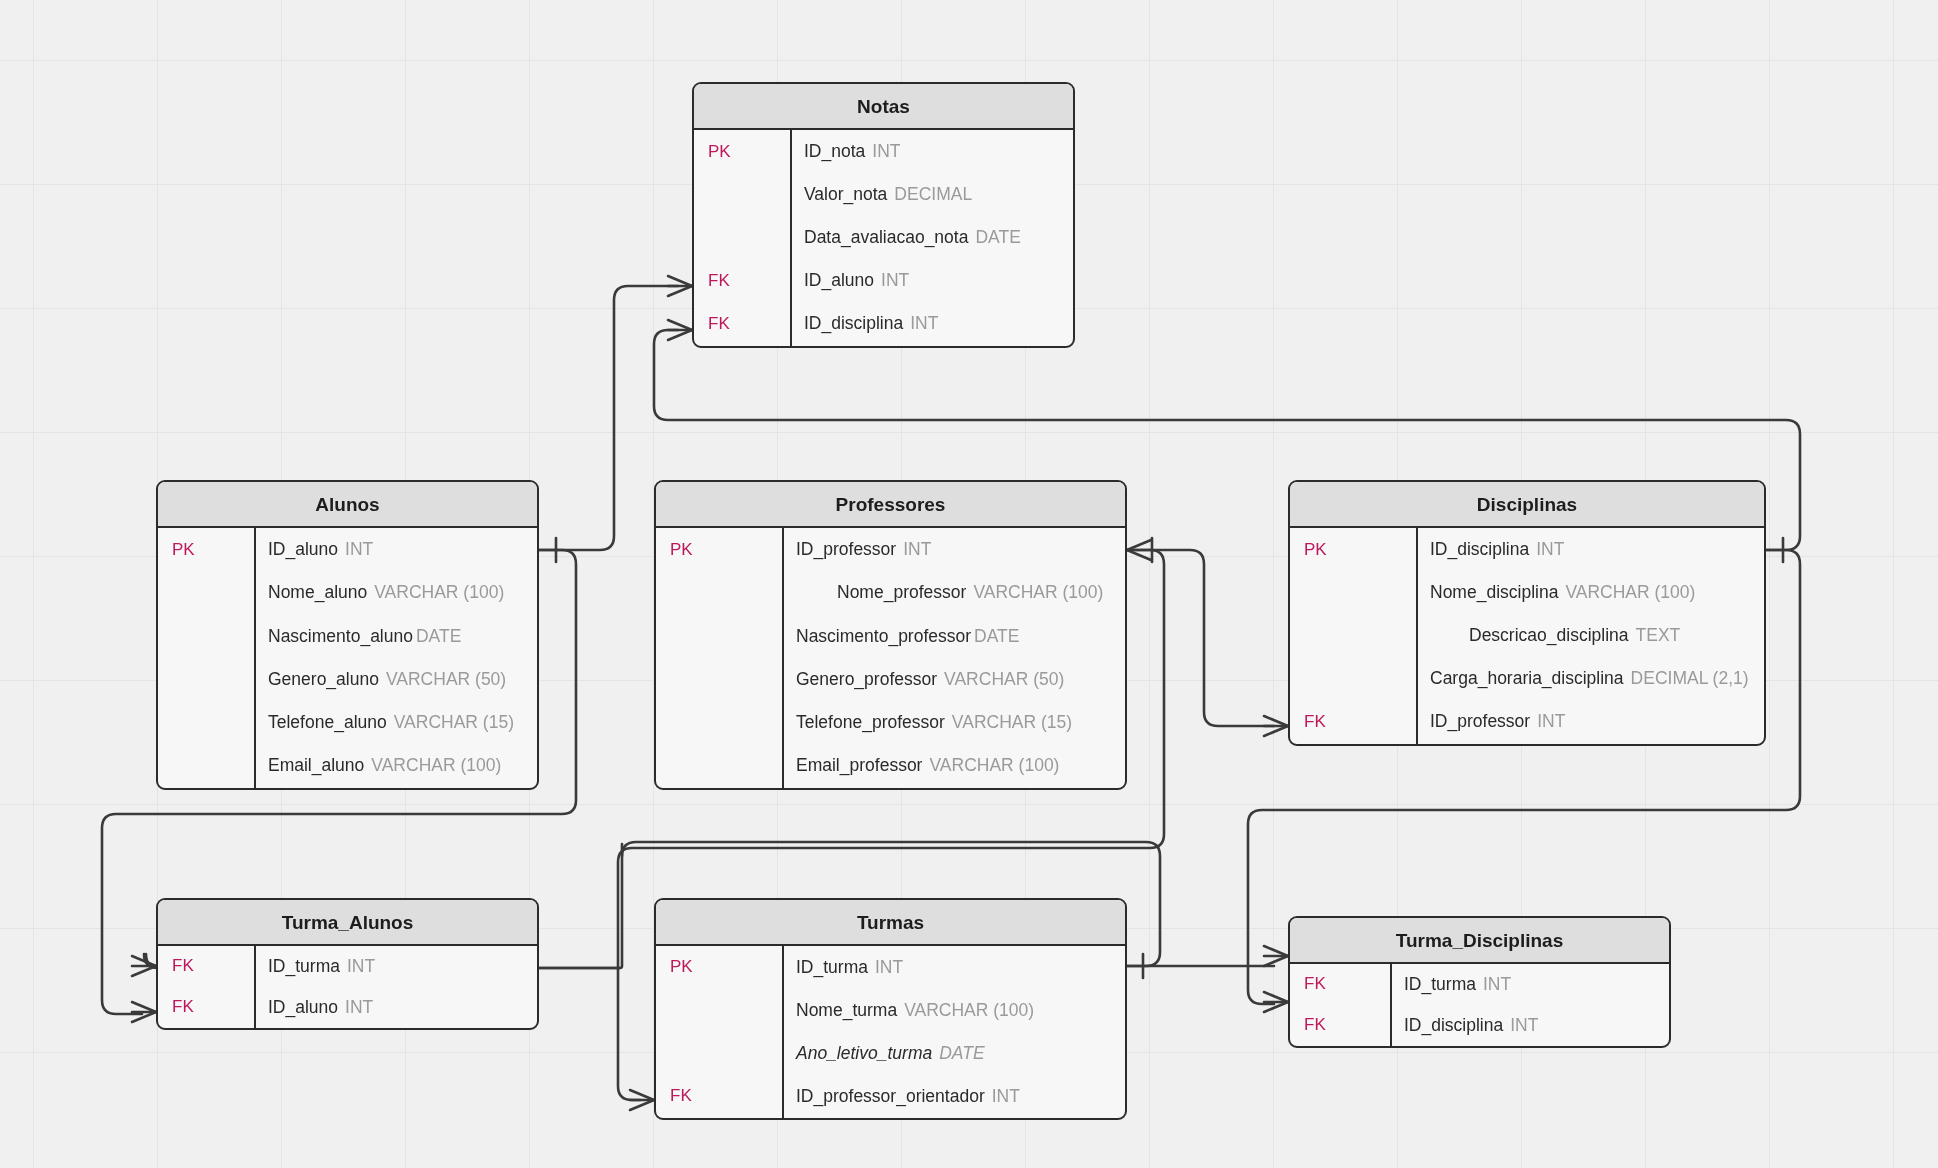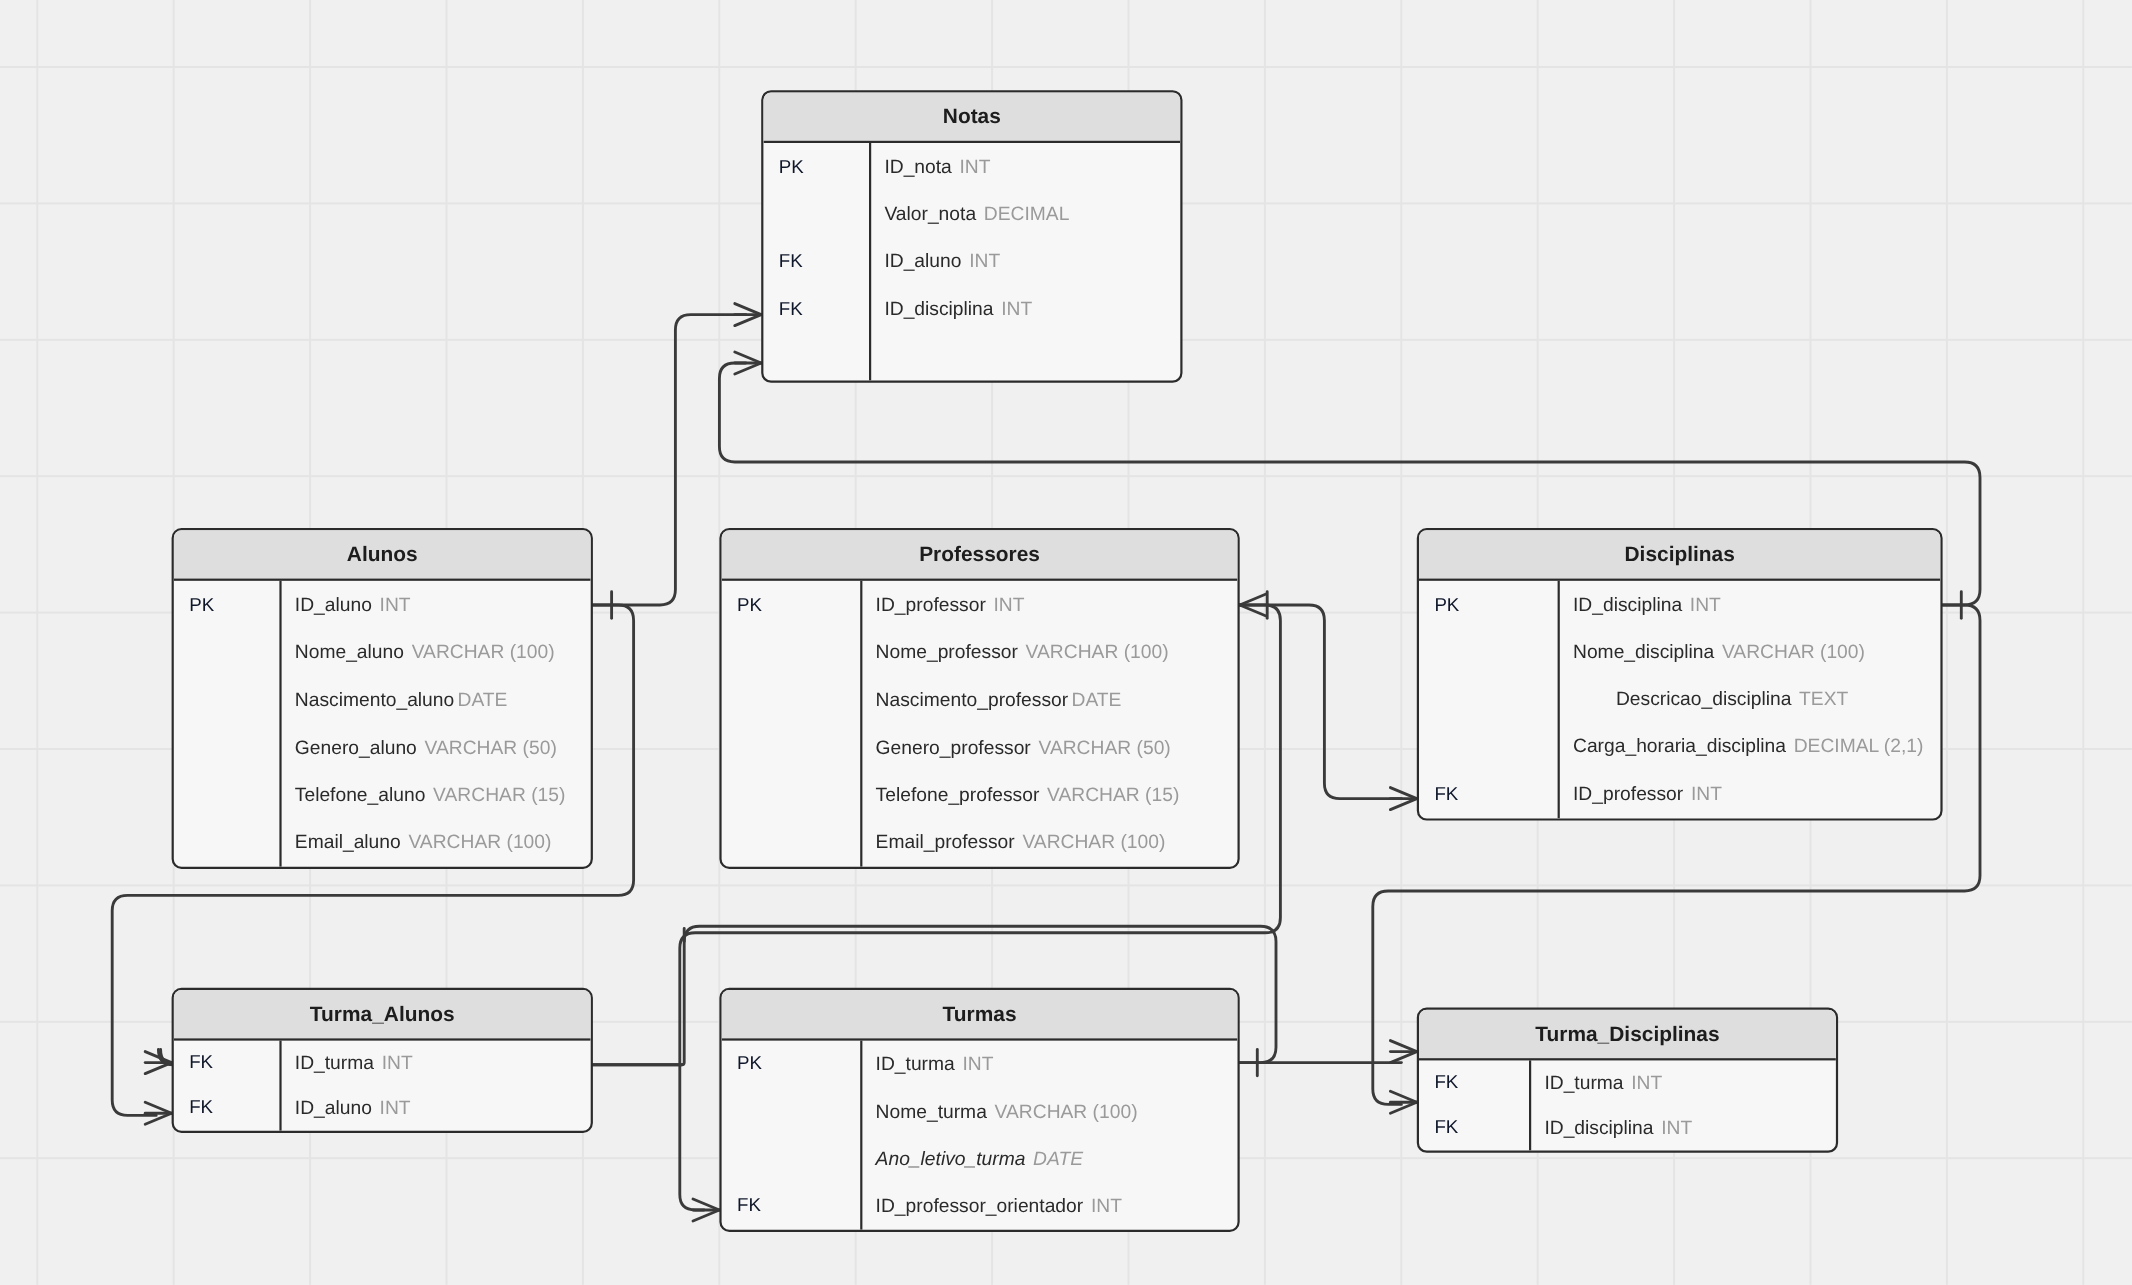--- a/index.html
+++ b/index.html
@@ -75,21 +75,21 @@
 
   .attr-row {
     display: flex;
     align-items: center;
     box-sizing: border-box;
   }
 
   .attr-key {
     flex: 0 0 auto;
     font-size: 17px;
-    color: #0f172a;
+    color: #be185d;
     padding-left: 14px;
     box-sizing: border-box;
     white-space: nowrap;
   }
 
   .attr-main {
     flex: 1 1 auto;
     padding-left: 14px;
     box-sizing: border-box;
     white-space: nowrap;
@@ -200,20 +200,24 @@
           <div class="key-divider" style="left: 96px;"></div>
           <div class="attr-row" style="height: 43.12px;">
             <div class="attr-key" style="width: 96px;">PK</div>
             <div class="attr-main"><span>ID_nota</span><span class="sp"></span><span class="attr-type">INT</span></div>
           </div>
           <div class="attr-row" style="height: 43.12px;">
             <div class="attr-key" style="width: 96px;"></div>
             <div class="attr-main"><span>Valor_nota</span><span class="sp"></span><span class="attr-type">DECIMAL</span></div>
           </div>
           <div class="attr-row" style="height: 43.12px;">
+            <div class="attr-key" style="width: 96px;"></div>
+            <div class="attr-main"><span>Data_avaliacao_nota</span><span class="sp"></span><span class="attr-type">DATE</span></div>
+          </div>
+          <div class="attr-row" style="height: 43.12px;">
             <div class="attr-key" style="width: 96px;">FK</div>
             <div class="attr-main"><span>ID_aluno</span><span class="sp"></span><span class="attr-type">INT</span></div>
           </div>
           <div class="attr-row" style="height: 43.12px;">
             <div class="attr-key" style="width: 96px;">FK</div>
             <div class="attr-main"><span>ID_disciplina</span><span class="sp"></span><span class="attr-type">INT</span></div>
           </div>
         </div>
       </div>
       <div class="entity" style="left: 156px; top: 480px; width: 383px; height: 310px;">
@@ -247,21 +251,21 @@
         </div>
       </div>
       <div class="entity" style="left: 654px; top: 480px; width: 473px; height: 310px;">
         <div class="entity-header" style="height: 46px;">Professores</div>
         <div class="entity-body" style="height: 259.6px;">
           <div class="key-divider" style="left: 126px;"></div>
           <div class="attr-row" style="height: 43.2667px;">
             <div class="attr-key" style="width: 126px;">PK</div>
             <div class="attr-main"><span>ID_professor</span><span class="sp"></span><span class="attr-type">INT</span></div>
           </div>
-          <div class="attr-row" style="height: 43.2667px;">
+          <div class="attr-row" style="height: 43.2667px; margin-left: 41px;">
             <div class="attr-key" style="width: 126px;"></div>
             <div class="attr-main"><span>Nome_professor</span><span class="sp"></span><span class="attr-type">VARCHAR (100)</span></div>
           </div>
           <div class="attr-row" style="height: 43.2667px;">
             <div class="attr-key" style="width: 126px;"></div>
             <div class="attr-main"><span>Nascimento_professor</span><span class="sp-tight"></span><span class="attr-type">DATE</span></div>
           </div>
           <div class="attr-row" style="height: 43.2667px;">
             <div class="attr-key" style="width: 126px;"></div>
             <div class="attr-main"><span>Genero_professor</span><span class="sp"></span><span class="attr-type">VARCHAR (50)</span></div>

